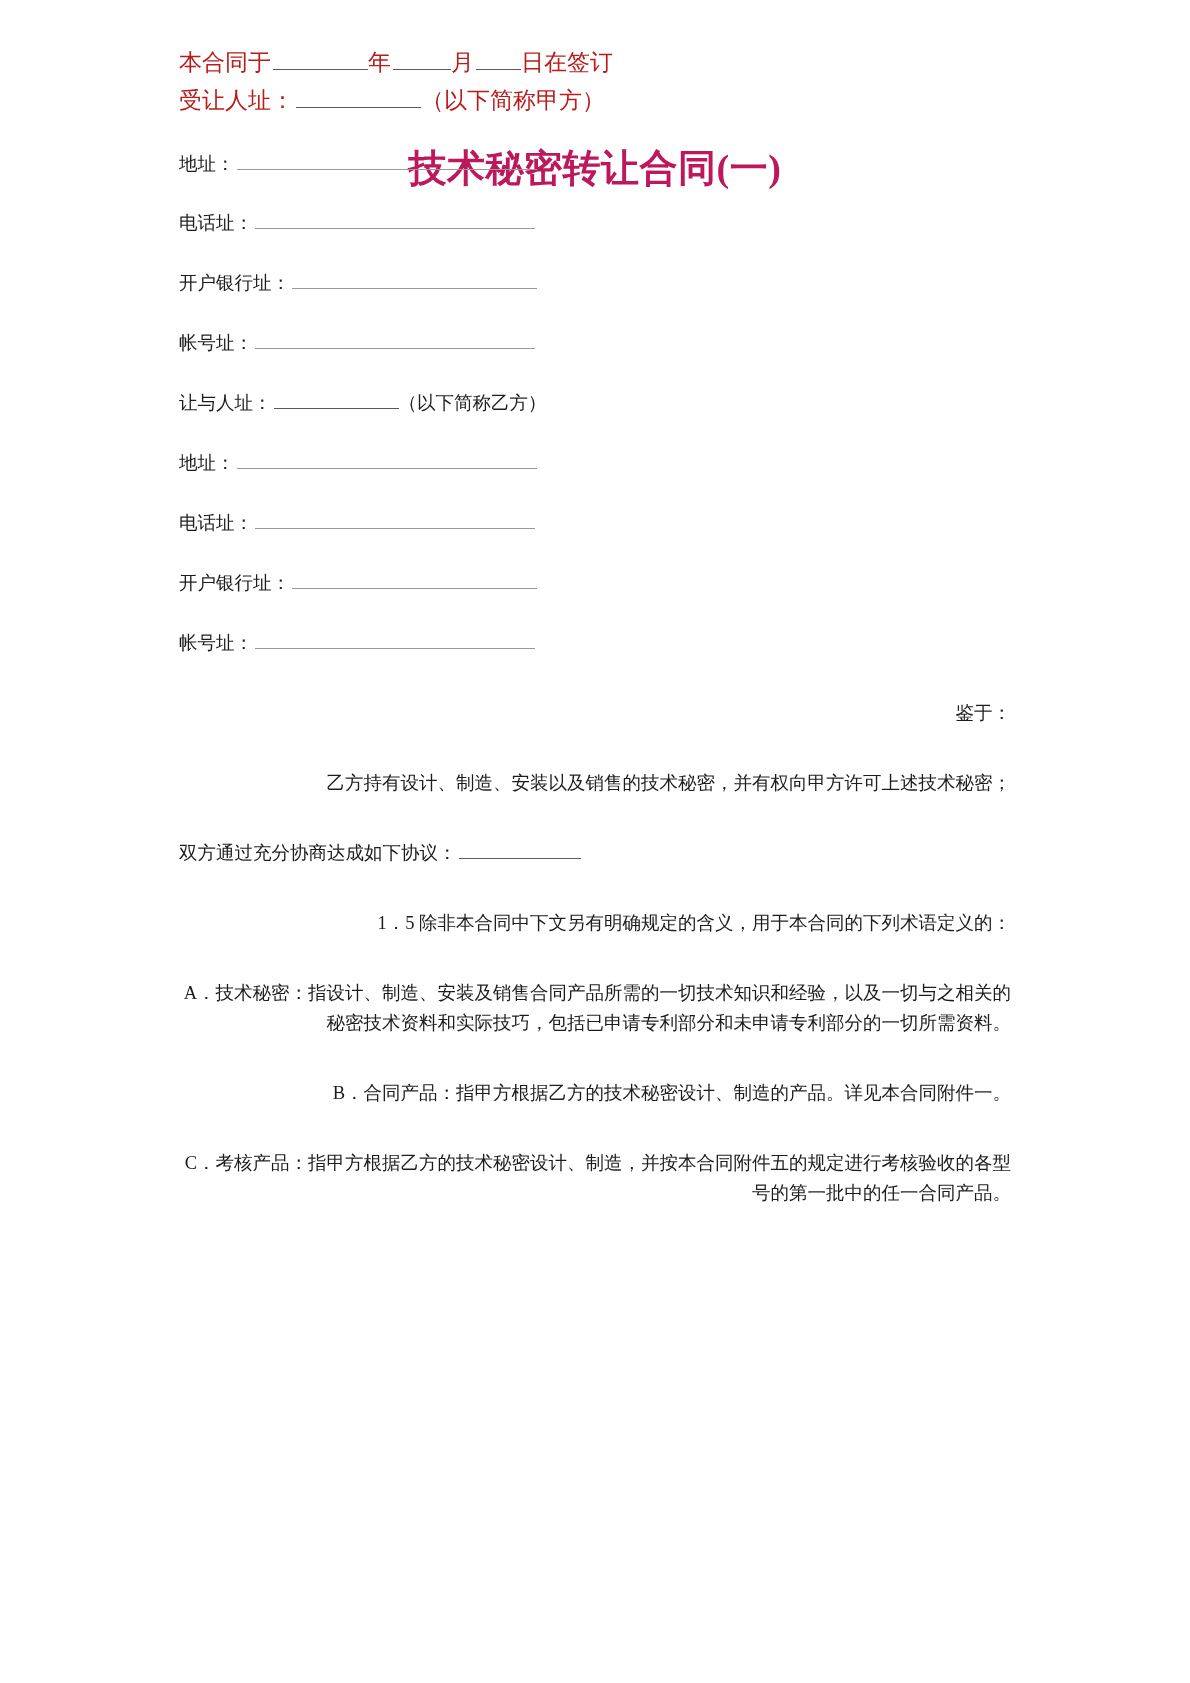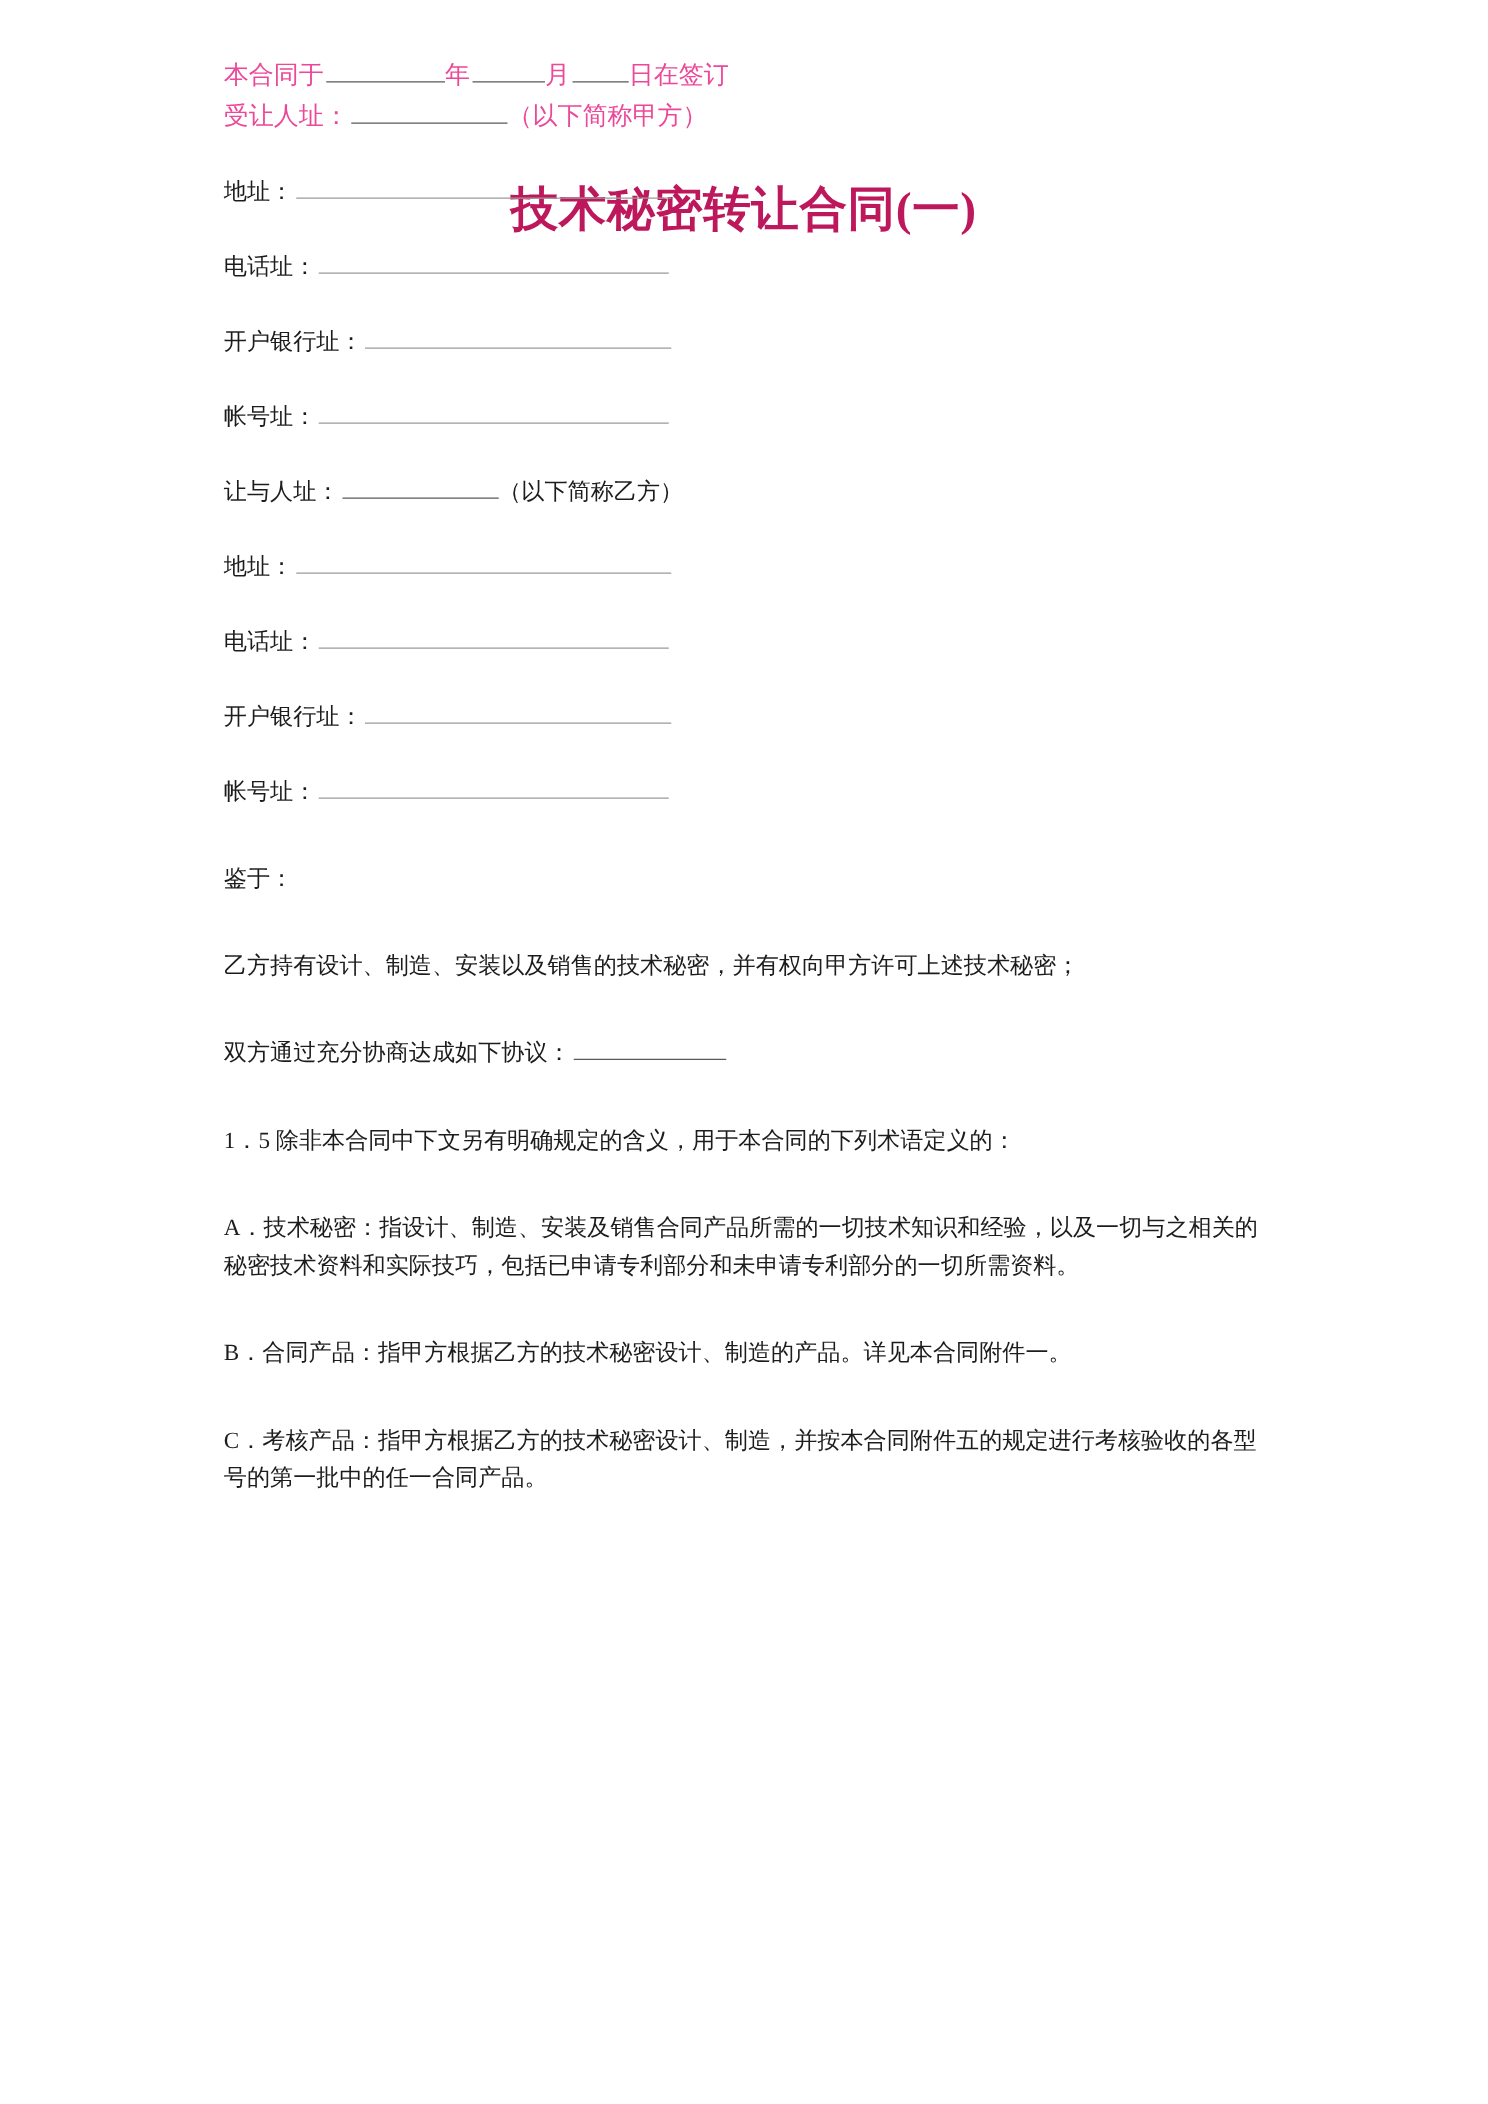--- a/index.html
+++ b/index.html
@@ -35,21 +35,21 @@
     color: #be185d;
     margin: 0;
     padding-top: 146px;
     letter-spacing: 0.5px;
   }
   .para {
     font-size: 18.5px;
     line-height: 1.62;
     color: #1c1c1c;
     margin: 0;
-    text-align: left;
+    text-align: right;
     white-space: pre-wrap;
   }
   .field-row {
     font-size: 18.5px;
     line-height: 1.62;
     color: #1c1c1c;
     margin-top: 30px;
     white-space: nowrap;
   }
   .field-label {
@@ -66,23 +66,23 @@
   .rule-long-b { width: 280px; }
   .rule-long-c { width: 245px; }
   .rule-short { width: 125px; }
   .rule-agree { width: 122px; }
   .rule-inline-year { width: 95px; }
   .rule-inline-month { width: 58px; }
   .rule-inline-day { width: 45px; }
   .rule-dark { border-bottom-color: #5a5a5a; }
   .block-gap-lg { margin-top: 40px; }
   .head-pair {
-    font-size: 20px;
+    font-size: 23px;
     line-height: 1.62;
-    color: #ec4899;
+    color: #b91c1c;
     margin-top: 44px;
     white-space: nowrap;
   }
   .head-pair .line2 { margin-top: 1px; }
 </style>
 </head>
 <body>
 
 <div class="page">
 

